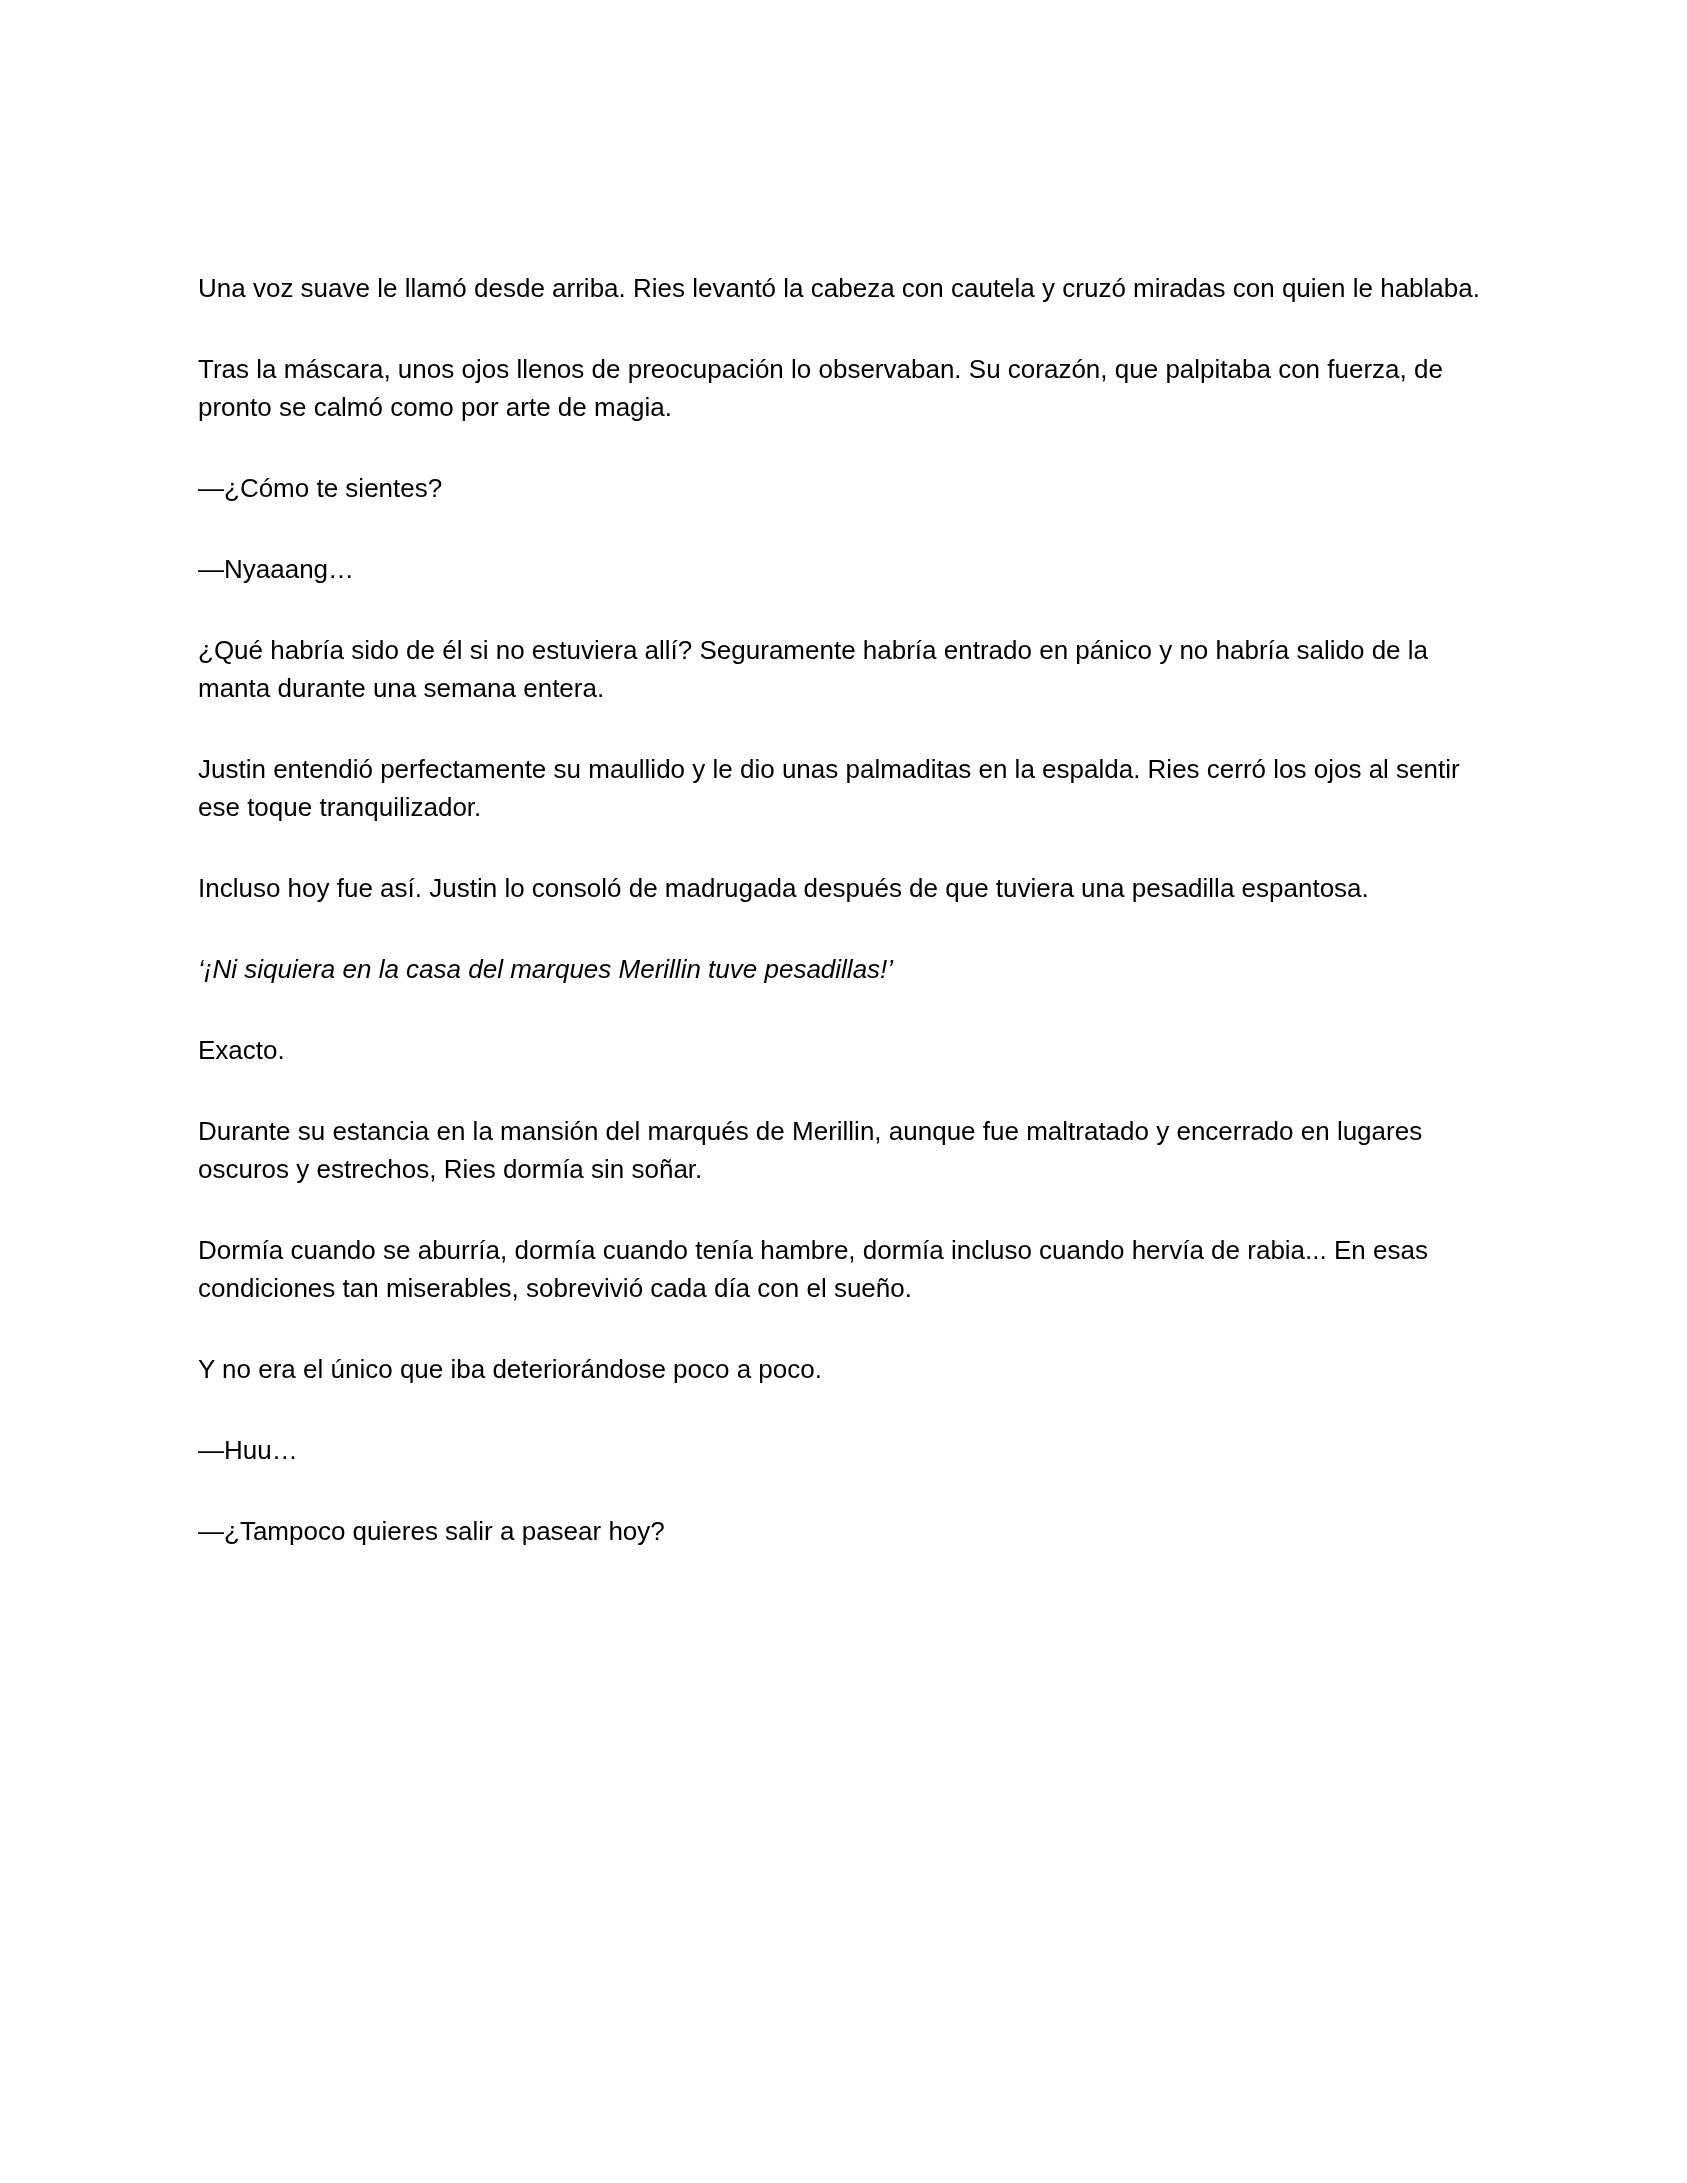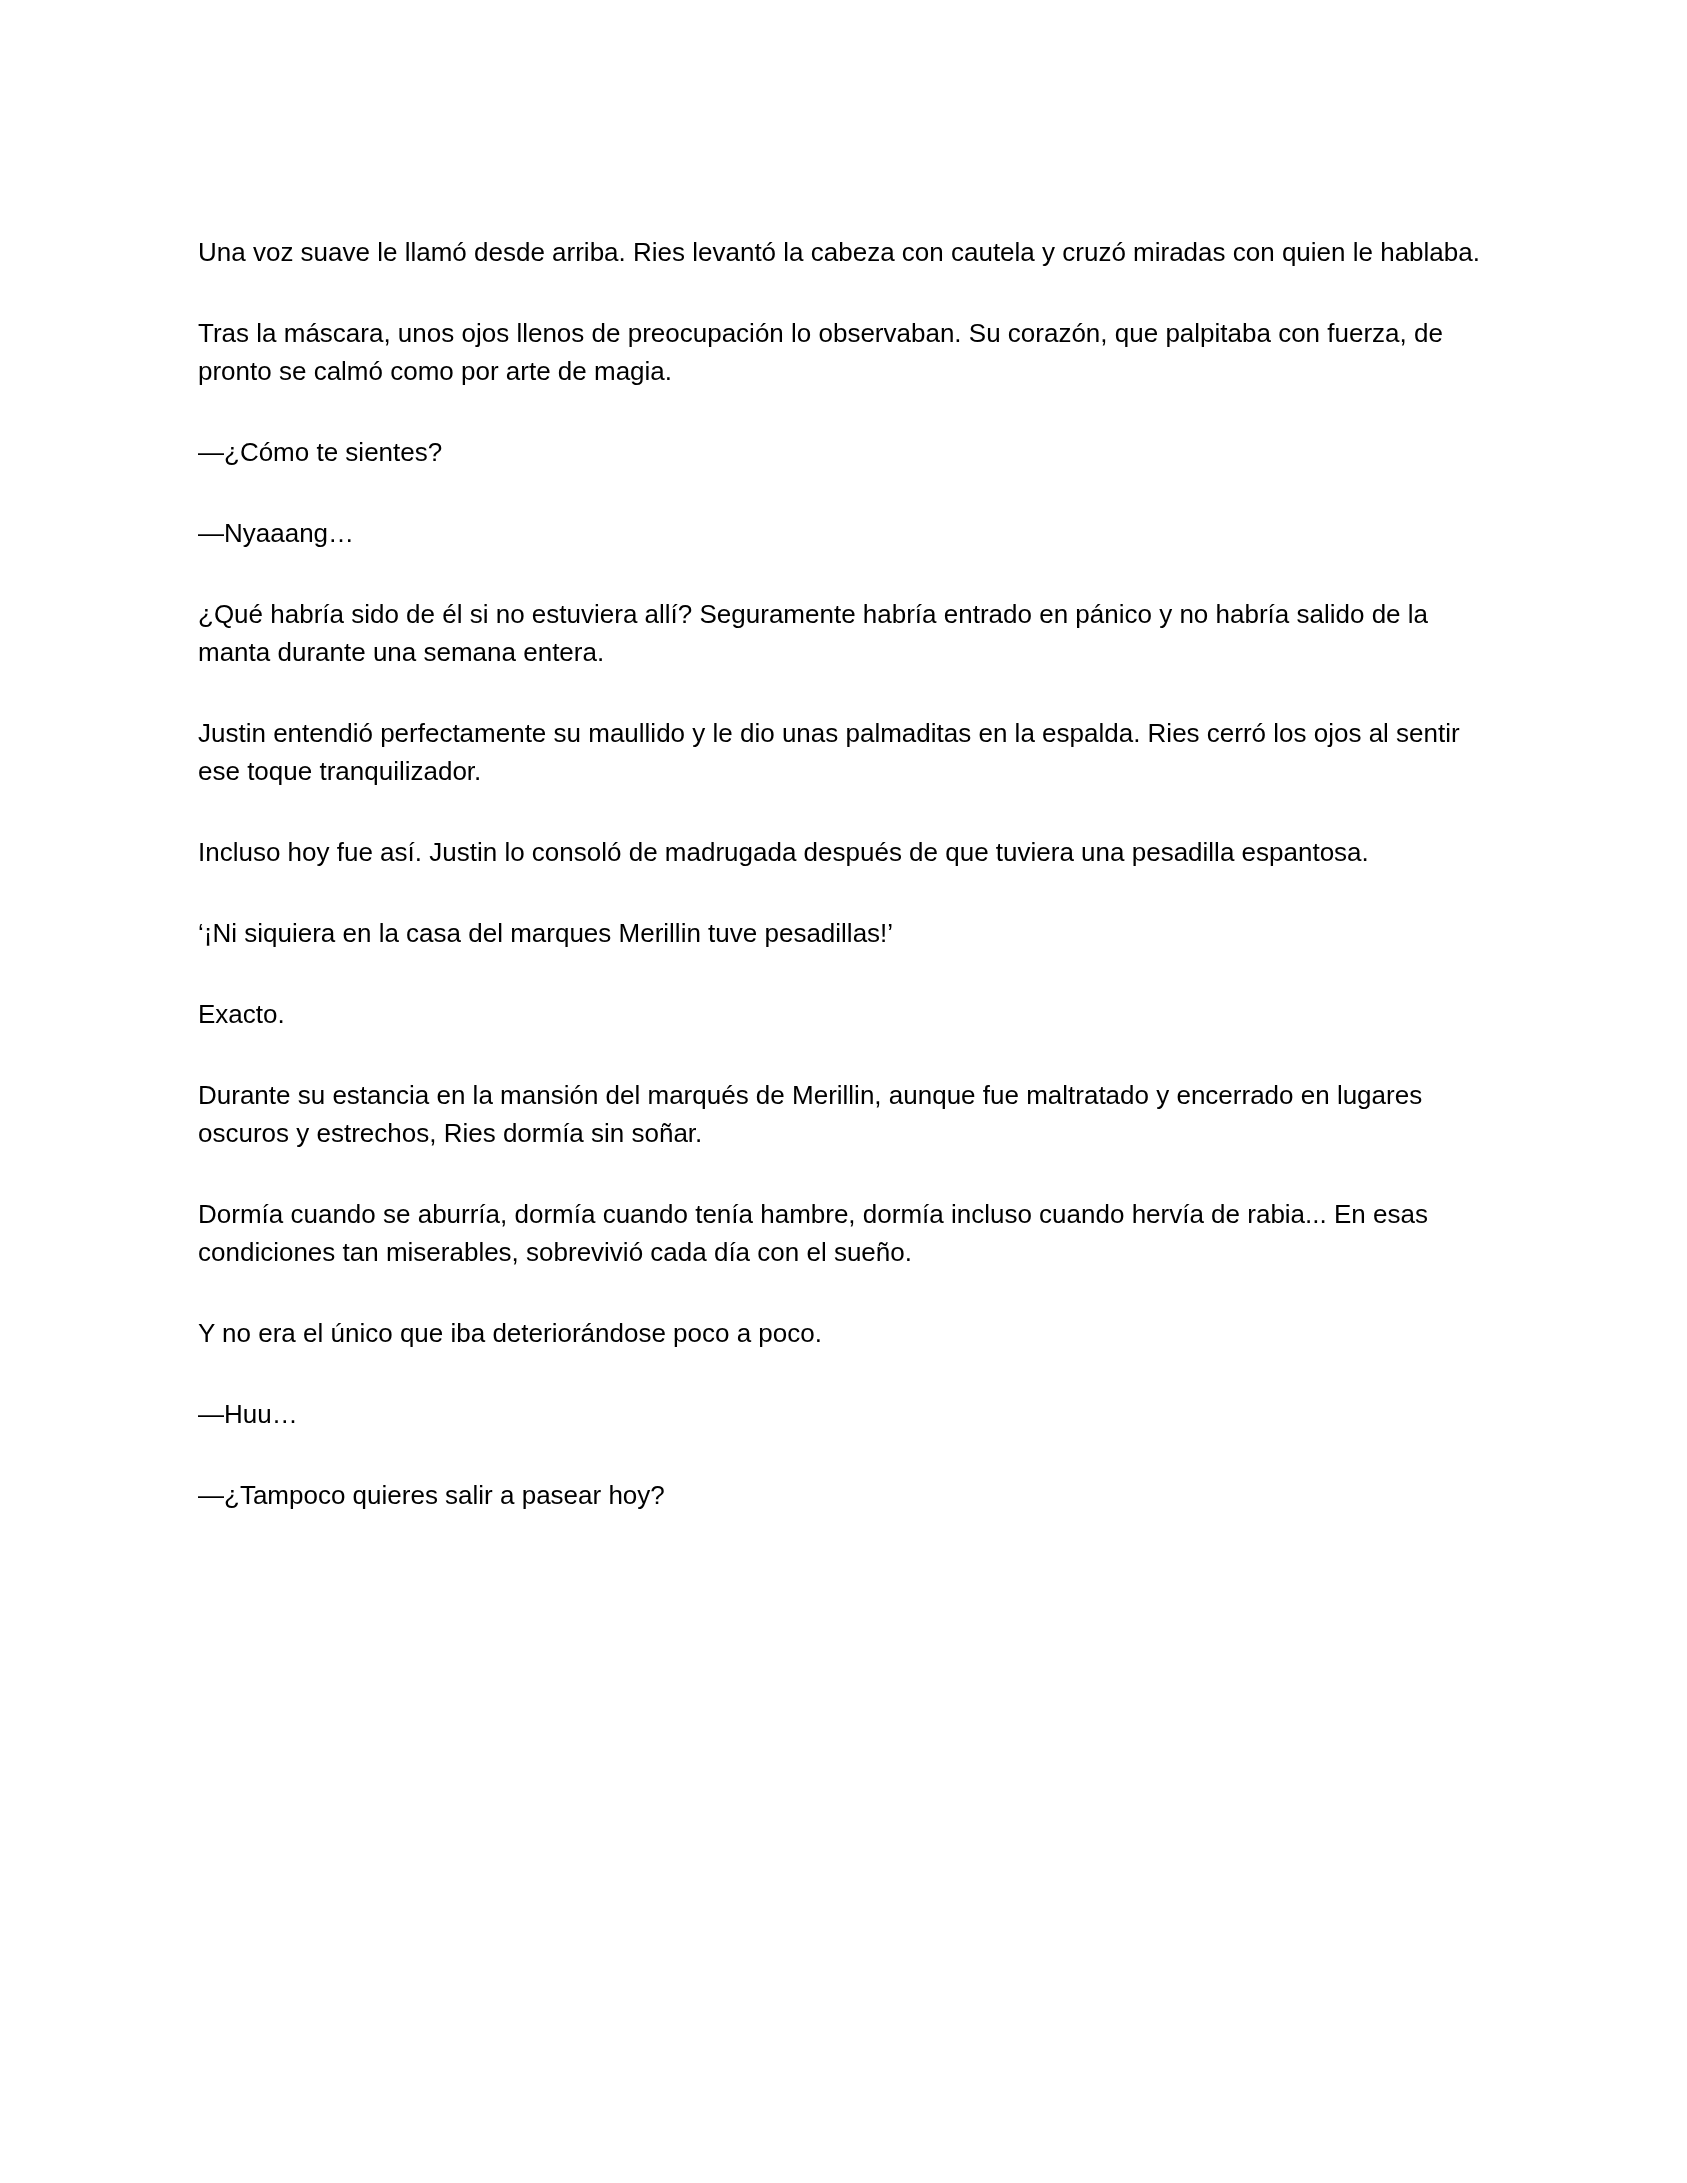--- a/index.html
+++ b/index.html
@@ -12,28 +12,30 @@
     width: 1687px;
     height: 1899px;
     box-sizing: border-box;
     background: #ffffff;
     color: #000000;
     font-family: "Liberation Sans", "DejaVu Sans", sans-serif;
     font-size: 26px;
     line-height: 38px;
     padding: 233px 193px 198px 198px;
     overflow: hidden;
+    margin-top: 36px;
   }
   .page p {
     margin: 0 0 43px 0;
     max-width: 1297px;
     text-align: left;
     white-space: pre-wrap;
   }
   .page p.italic {
+    font-style: italic;
   }
 </style>
 </head>
 <body>
 
 <div class="page">
   <p>Una voz suave le llamó desde arriba. Ries levantó la cabeza con cautela y cruzó miradas con quien le hablaba.</p>
   <p>Tras la máscara, unos ojos llenos de preocupación lo observaban. Su corazón, que palpitaba con fuerza, de pronto se calmó como por arte de magia.</p>
   <p>—¿Cómo te sientes?</p>
   <p>—Nyaaang…</p>

